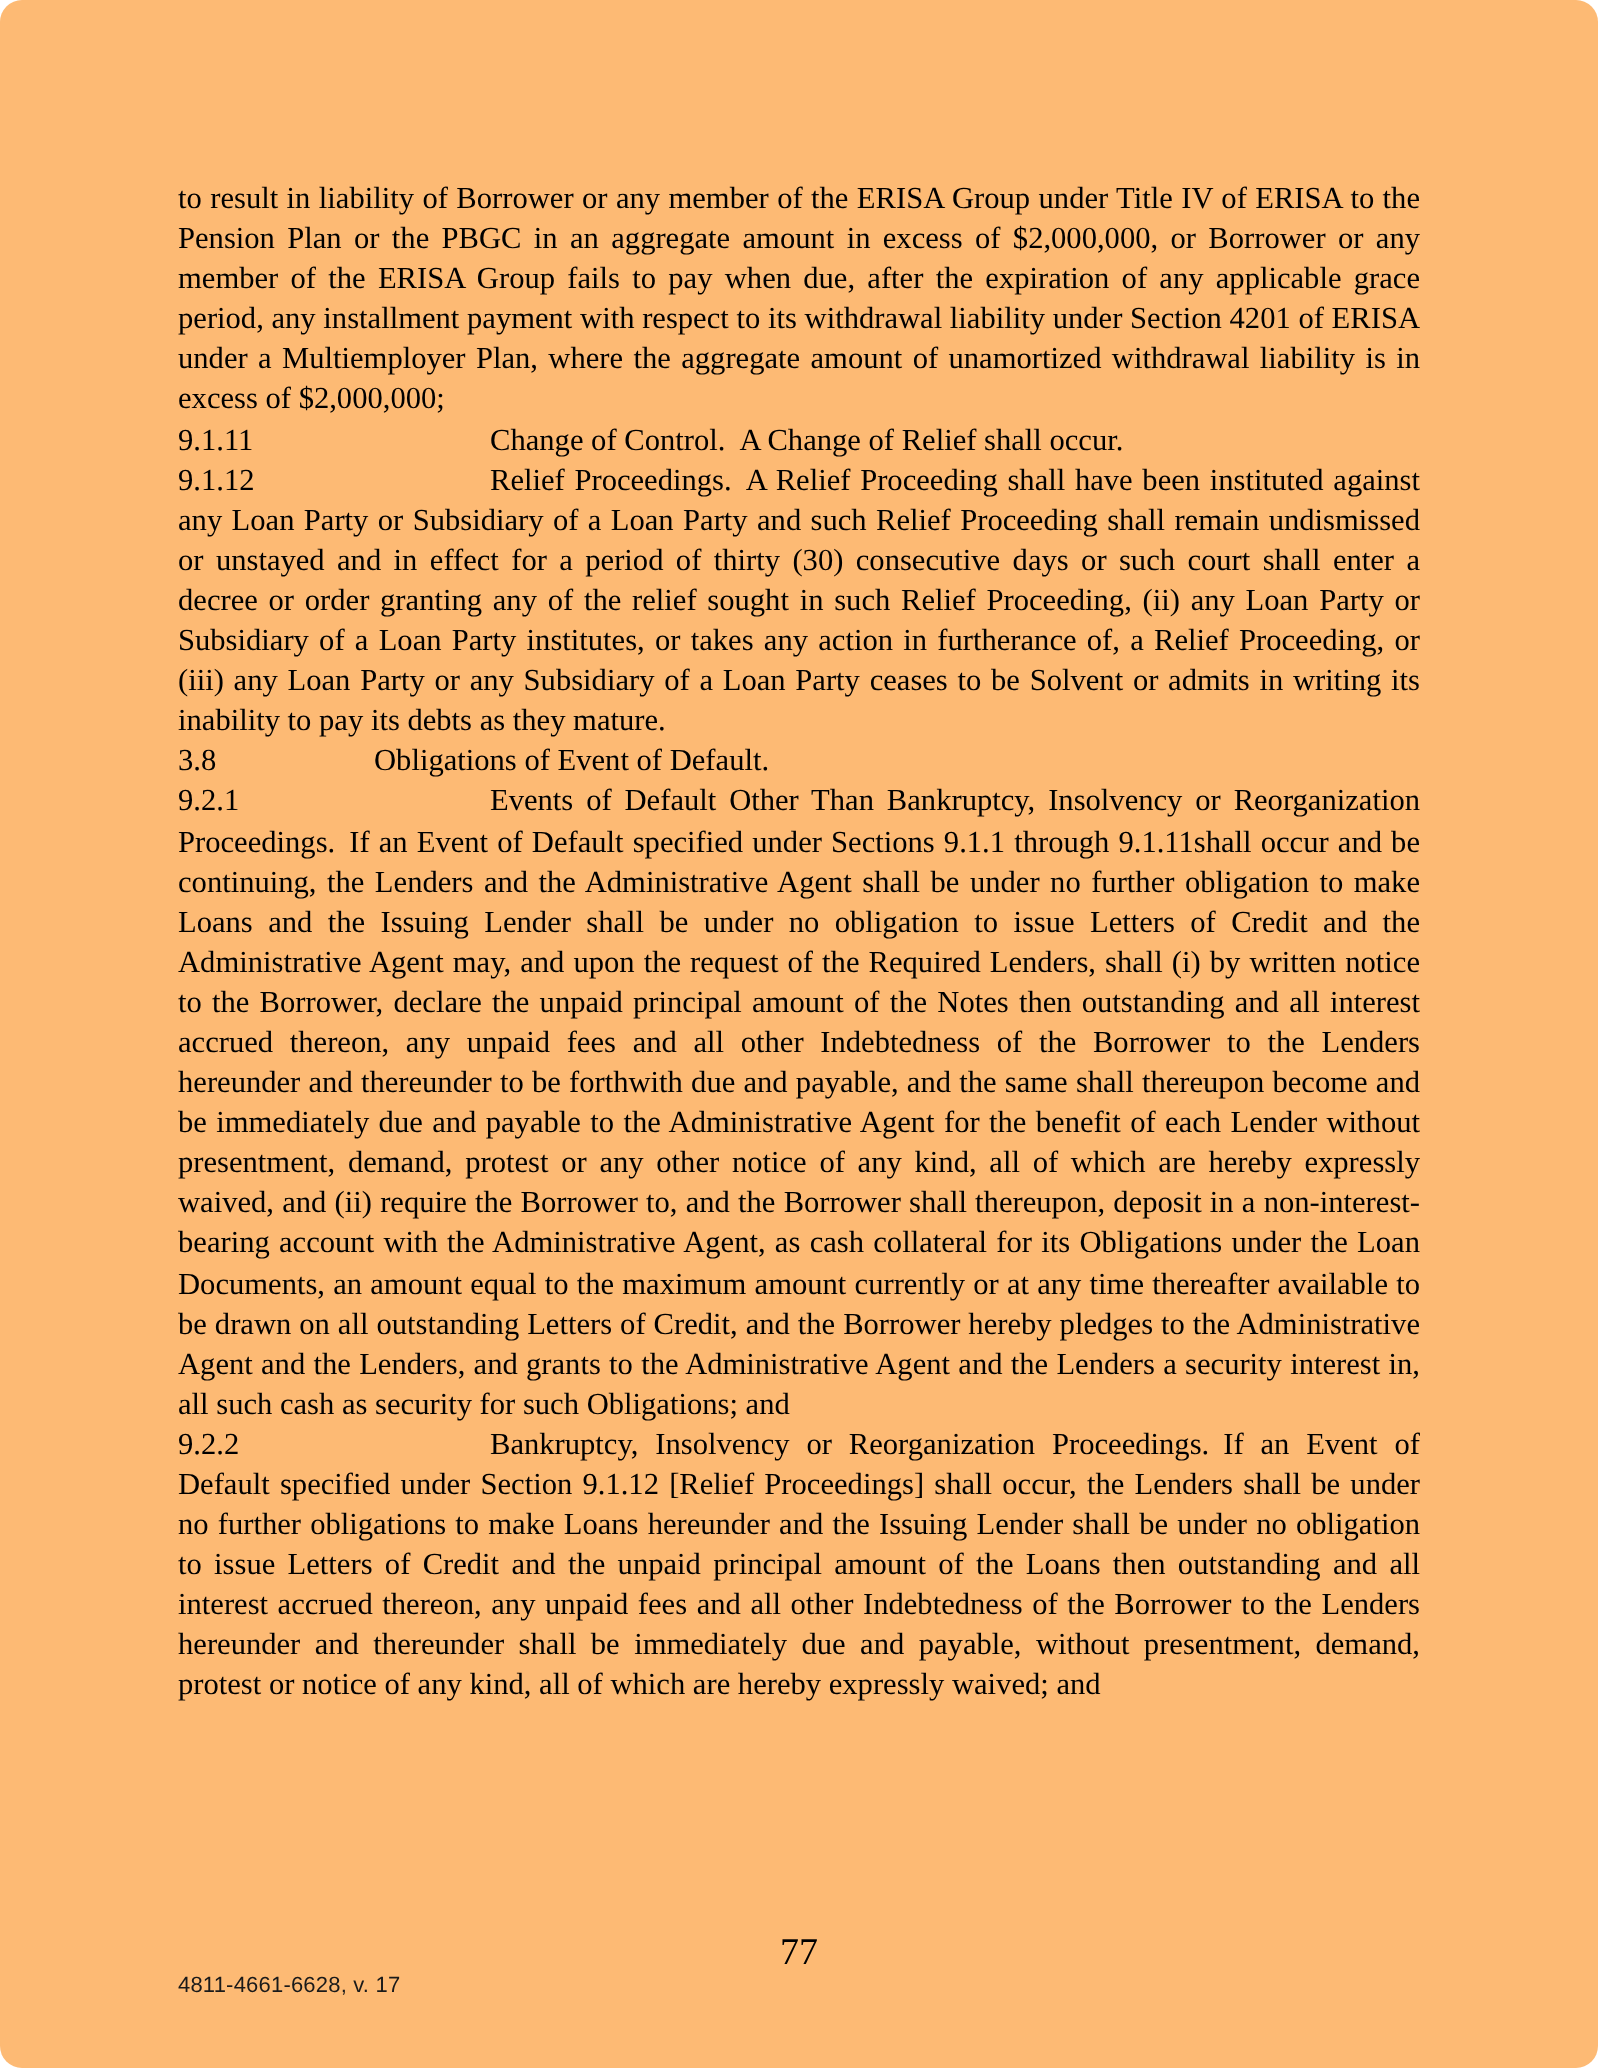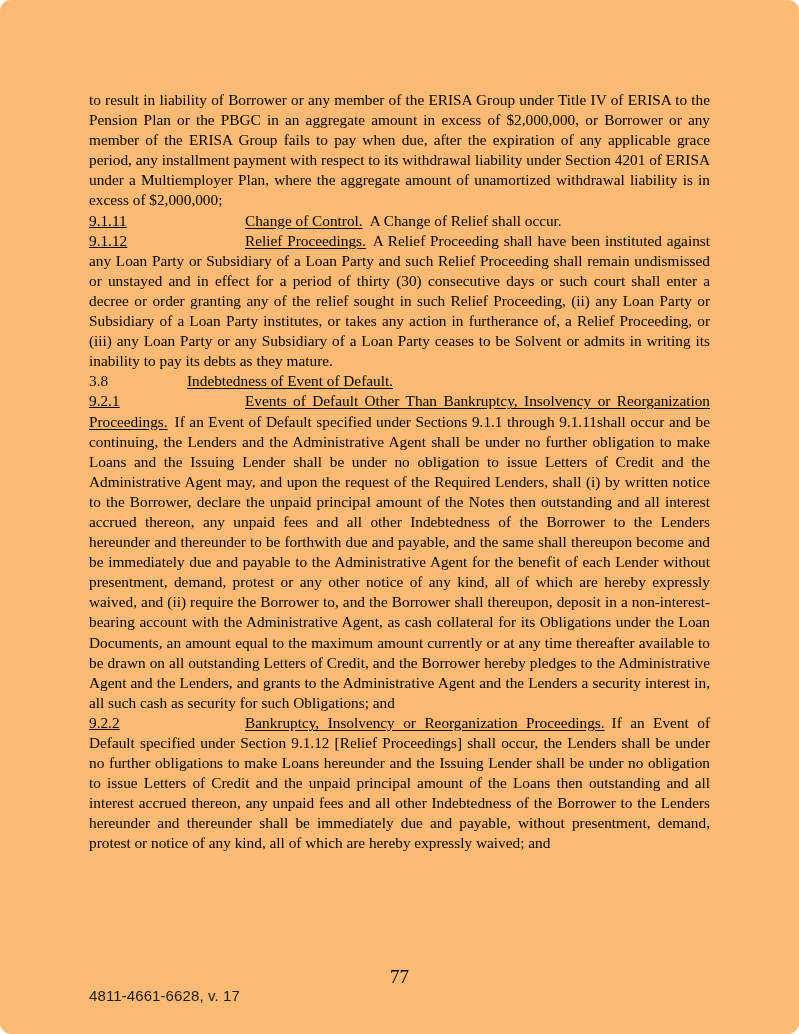--- a/index.html
+++ b/index.html
@@ -39,48 +39,46 @@
   .gap-after {
     margin-bottom: 20.1px;
   }
   
   .indent-sub {           
     padding-left: 0;
   }
   .lead-sub {
     display: inline-block;
     width: 99px;
-    text-decoration: underline;
   }
   .lead-sub2 {            
     display: inline-block;
     width: 52px;
   }
   .tab-wide {             
     display: inline-block;
     width: 57px;
   }
   .tab-wide-sm {
     display: inline-block;
     width: 46px;
   }
   .hd {
-    text-decoration: underline;
     text-underline-offset: 1.5px;
   }
   .sp2 {
     display: inline-block;
     width: 7px;
   }
   .footer-id {
     position: absolute;
     left: 89px;
     top: 987px;
     font-family: "Liberation Sans", "DejaVu Sans", sans-serif;
-    font-size: 15px;
+    font-size: 11px;
     letter-spacing: 0.1px;
     color: #1a1a1a;
   }
   .page-number {
     position: absolute;
     left: 0;
     top: 966px;
     width: 799px;
     text-align: center;
     font-size: 19px;
@@ -93,21 +91,21 @@
 <div class="page">
 
   <div class="content">
 
     <p class="body-text gap-after">to result in liability of Borrower or any member of the ERISA Group under Title IV of ERISA to the Pension Plan or the PBGC in an aggregate amount in excess of $2,000,000, or Borrower or any member of the ERISA Group fails to pay when due, after the expiration of any applicable grace period, any installment payment with respect to its withdrawal liability under Section 4201 of ERISA under a Multiemployer Plan, where the aggregate amount of unamortized withdrawal liability is in excess of $2,000,000;</p>
 
     <p class="body-text gap-after indent-sub"><span class="lead-sub">9.1.11</span><span class="tab-wide"></span><span class="hd">Change of Control.</span><span class="sp2"></span><span>A Change of Relief shall occur.</span></p>
 
     <p class="body-text gap-after indent-sub"><span class="lead-sub">9.1.12</span><span class="tab-wide"></span><span class="hd">Relief Proceedings.</span><span class="sp2"></span><span>A Relief Proceeding shall have been instituted against any Loan Party or Subsidiary of a Loan Party and such Relief Proceeding shall remain undismissed or unstayed and in effect for a period of thirty (30) consecutive days or such court shall enter a decree or order granting any of the relief sought in such Relief Proceeding, (ii) any Loan Party or Subsidiary of a Loan Party institutes, or takes any action in furtherance of, a Relief Proceeding, or (iii) any Loan Party or any Subsidiary of a Loan Party ceases to be Solvent or admits in writing its inability to pay its debts as they mature.</span></p>
 
-    <p class="body-text gap-after"><span class="lead-sub2">3.8</span><span class="tab-wide-sm"></span><span class="hd">Indebtedness of Event of Default.</span></p>
+    <p class="body-text gap-after"><span class="lead-sub2">3.8</span><span class="tab-wide-sm"></span><span class="hd">Obligations of Event of Default.</span></p>
 
     <p class="body-text gap-after indent-sub"><span class="lead-sub">9.2.1</span><span class="tab-wide"></span><span class="hd">Events of Default Other Than Bankruptcy, Insolvency or Reorganization Proceedings.</span><span class="sp2"></span><span>If an Event of Default specified under Sections 9.1.1 through 9.1.11shall occur and be continuing, the Lenders and the Administrative Agent shall be under no further obligation to make Loans and the Issuing Lender shall be under no obligation to issue Letters of Credit and the Administrative Agent may, and upon the request of the Required Lenders, shall (i) by written notice to the Borrower, declare the unpaid principal amount of the Notes then outstanding and all interest accrued thereon, any unpaid fees and all other Indebtedness of the Borrower to the Lenders hereunder and thereunder to be forthwith due and payable, and the same shall thereupon become and be immediately due and payable to the Administrative Agent for the benefit of each Lender without presentment, demand, protest or any other notice of any kind, all of which are hereby expressly waived, and (ii) require the Borrower to, and the Borrower shall thereupon, deposit in a non-interest-bearing account with the Administrative Agent, as cash collateral for its Obligations under the Loan Documents, an amount equal to the maximum amount currently or at any time thereafter available to be drawn on all outstanding Letters of Credit, and the Borrower hereby pledges to the Administrative Agent and the Lenders, and grants to the Administrative Agent and the Lenders a security interest in, all such cash as security for such Obligations; and</span></p>
 
     <p class="body-text indent-sub"><span class="lead-sub">9.2.2</span><span class="tab-wide"></span><span class="hd">Bankruptcy, Insolvency or Reorganization Proceedings.</span><span class="sp2"></span><span>If an Event of Default specified under Section 9.1.12 [Relief Proceedings] shall occur, the Lenders shall be under no further obligations to make Loans hereunder and the Issuing Lender shall be under no obligation to issue Letters of Credit and the unpaid principal amount of the Loans then outstanding and all interest accrued thereon, any unpaid fees and all other Indebtedness of the Borrower to the Lenders hereunder and thereunder shall be immediately due and payable, without presentment, demand, protest or notice of any kind, all of which are hereby expressly waived; and</span></p>
 
   </div>
 
   <div class="page-number">77</div>
 
   <div class="footer-id">4811-4661-6628, v. 17</div>

